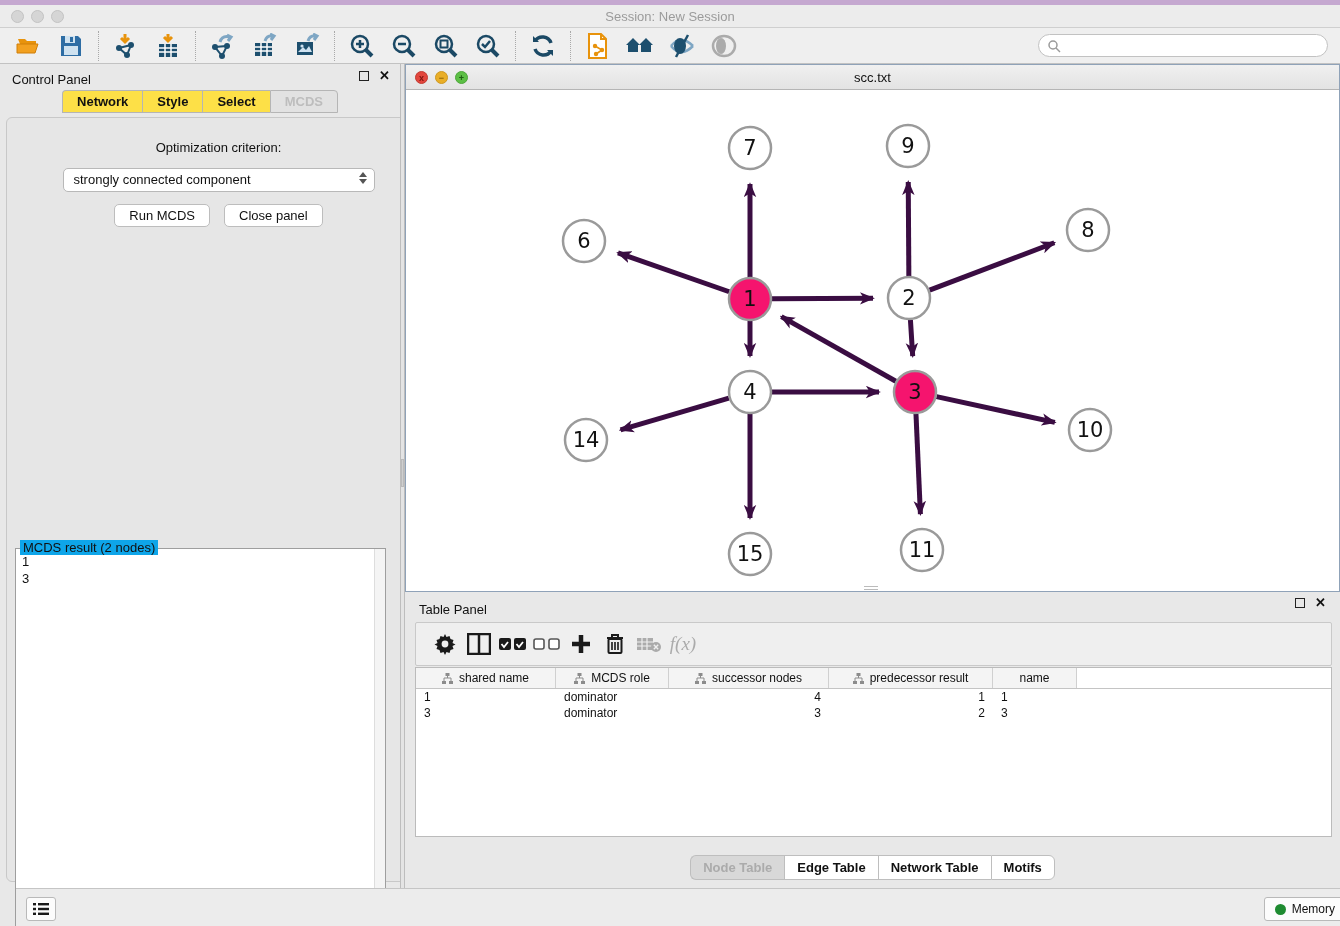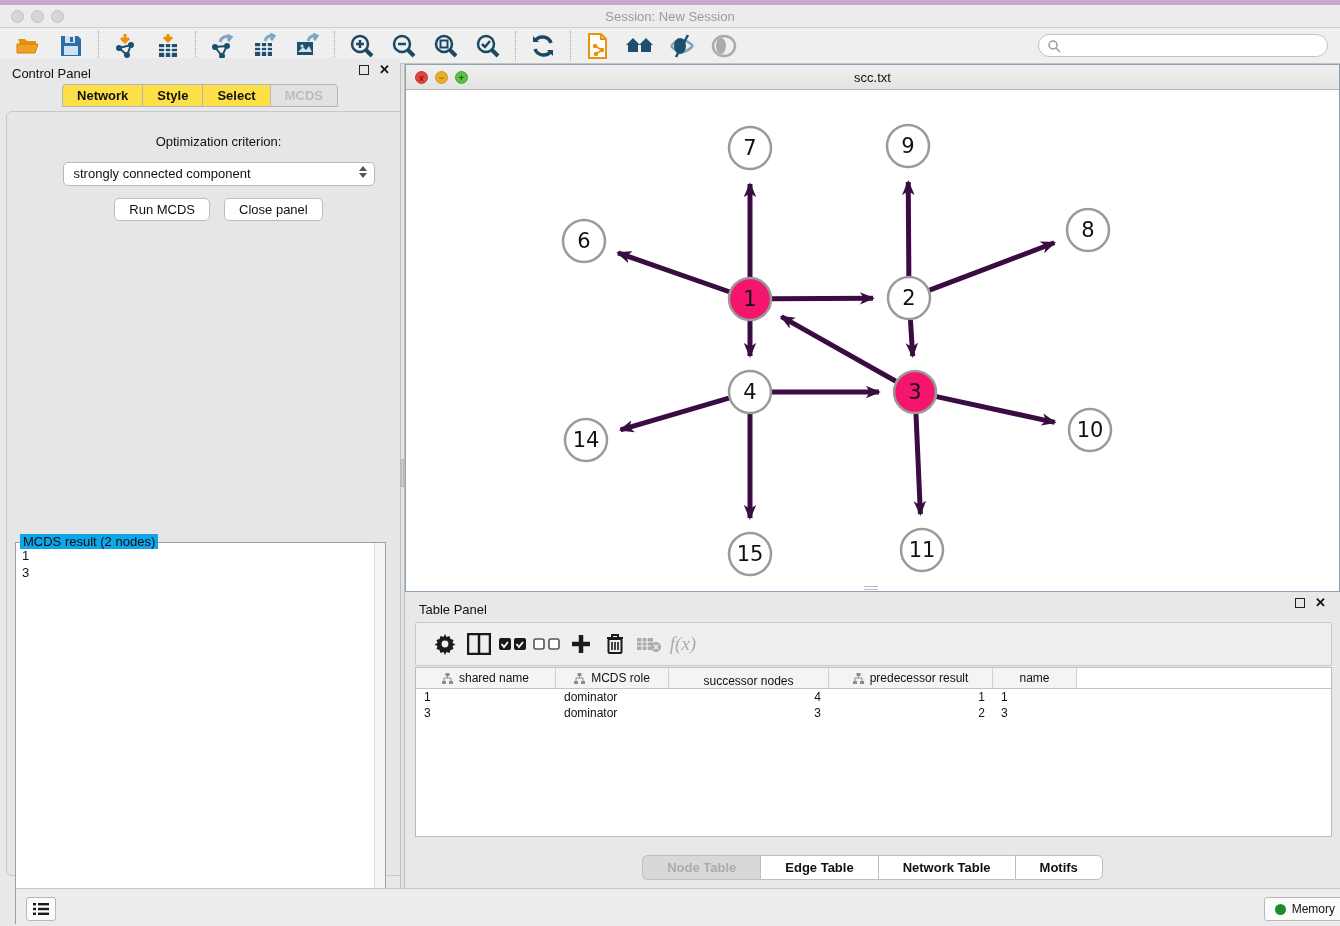--- a/index.html
+++ b/index.html
@@ -13,21 +13,21 @@
   .titlebar .t1{left:11px} .titlebar .t2{left:31px} .titlebar .t3{left:51px}
   .title-text { position:absolute; width:100%; top:4px; text-align:center; font-size:13px; color:#9B9B9B; }
 
   .toolbar { position:absolute; left:0; top:28px; width:100%; height:36px; background:#EFEFEF; border-bottom:1px solid #C2C2C2; display:flex; align-items:center; padding-left:8px; }
   .tb-icon { width:30px; height:28px; display:flex; align-items:center; justify-content:center; margin:0 6px; }
   .tb-sep { width:1px; height:30px; border-left:1px dotted #A9A9A9; margin:0 6px; }
   .search-wrap { position:absolute; right:12px; top:6px; width:290px; height:23px; background:#fff; border:1px solid #C2C2C2; border-radius:12px; display:flex; align-items:center; padding-left:8px; }
   .search-wrap input { border:none; outline:none; font-size:12px; width:250px; background:transparent; }
 
   
-  .control-panel { position:absolute; left:0; top:58px; width:400px; height:824px; background:#E8E8E8; }
+  .control-panel { position:absolute; left:0; top:64px; width:400px; height:824px; background:#E8E8E8; }
   .panel-header { position:absolute; left:12px; top:8px; font-size:13px; color:#111; }
   .panel-icons { position:absolute; right:10px; top:7px; display:flex; gap:10px; align-items:center; }
   .float-icon { width:10px; height:10px; border:1.5px solid #222; background:transparent; }
   .close-icon { font-size:13px; font-weight:bold; color:#111; line-height:10px; }
   .cp-tabs { position:absolute; left:0; top:26px; width:100%; display:flex; justify-content:center; }
   .cp-tab { font-size:13px; font-weight:bold; padding:3px 14px; background:#fde047; border:1px solid #B5B5B5; border-right:none; color:#111; }
   .cp-tab:first-child { border-radius:4px 0 0 0; }
   .cp-tab:last-child { border-right:1px solid #B5B5B5; border-radius:0 4px 0 0; }
   .cp-tab.selected { background:#E2E2E2; color:#BDBDBD; }
   .cp-body { position:absolute; left:6px; top:53px; width:425px; height:765px; background:#E6E6E6; border:1px solid #C8C8C8; border-radius:6px; }
@@ -64,21 +64,21 @@
   .tp-icon { width:34px; height:30px; display:flex; align-items:center; justify-content:center; }
   .fx { font-family:"Liberation Serif", serif; font-style:italic; font-size:19px; color:#ABABAB; }
   .tp-table { position:absolute; left:10px; top:75px; width:917px; height:170px; background:#fff; border:1px solid #BBB; overflow:hidden; }
   .tp-header { display:flex; height:21px; background:#F4F4F4; border-bottom:1px solid #C4C4C4; }
   .tp-th { display:flex; align-items:center; justify-content:center; gap:6px; font-size:12px; color:#111; border-right:1px solid #D0D0D0; background:#F4F4F4; }
   .tp-header .pad { flex:1; background:#fff; }
   .tp-row { display:flex; height:16px; font-size:12px; color:#111; }
   .tp-td { padding:1px 8px 0 8px; overflow:hidden; white-space:nowrap; }
   .ta-r { text-align:right; } .ta-l { text-align:left; }
   .tp-tabs { position:absolute; left:0; bottom:8px; width:100%; display:flex; justify-content:center; }
-  .tp-tab { font-size:13px; font-weight:bold; padding:4px 24px; background:#fff; border:1px solid #BEBEBE; border-right:none; color:#111; }
+  .tp-tab { font-size:13px; font-weight:bold; padding:4px 12px; background:#fff; border:1px solid #BEBEBE; border-right:none; color:#111; }
   .tp-tab:first-child { border-radius:6px 0 0 6px; }
   .tp-tab:last-child { border-right:1px solid #BEBEBE; border-radius:0 6px 6px 0; }
   .tp-tab.selected { background:#D8D8D8; color:#ABABAB; }
 
   
   .statusbar { position:absolute; left:16px; top:888px; width:100%; height:38px; background:#ECECEC; border-top:1px solid #C5C5C5; }
   .list-btn { position:absolute; left:10px; top:8px; width:30px; height:24px; background:#FCFCFC; border:1px solid #B9B9B9; border-radius:3px; display:flex; align-items:center; justify-content:center; }
   .memory-btn { position:absolute; right:10px; top:8px; height:24px; background:#FCFCFC; border:1px solid #B9B9B9; border-radius:3px; display:flex; align-items:center; gap:6px; padding:0 10px; font-size:12px; color:#111; }
   .mem-dot { width:11px; height:11px; border-radius:50%; background:#1E8B31; }
 </style>
@@ -398,21 +398,21 @@
           </div>
           <div class="tp-th" style="width: 113px;">
             <svg width="11" height="11" viewBox="0 0 11 11">
               <rect x="3.5" y="0" width="4" height="3" fill="#8C8C8C"></rect>
               <path d="M5.5 3 v2 M2 8 v-3 h7 v3" stroke="#8C8C8C" fill="none"></path>
               <rect x="0" y="8" width="4" height="3" fill="#8C8C8C"></rect>
               <rect x="7" y="8" width="4" height="3" fill="#8C8C8C"></rect>
             </svg>
             <span>MCDS role</span>
           </div>
-          <div class="tp-th" style="width: 160px; flex-direction: column;">
+          <div class="tp-th" style="width: 160px;">
             <svg width="11" height="11" viewBox="0 0 11 11">
               <rect x="3.5" y="0" width="4" height="3" fill="#8C8C8C"></rect>
               <path d="M5.5 3 v2 M2 8 v-3 h7 v3" stroke="#8C8C8C" fill="none"></path>
               <rect x="0" y="8" width="4" height="3" fill="#8C8C8C"></rect>
               <rect x="7" y="8" width="4" height="3" fill="#8C8C8C"></rect>
             </svg>
             <span>successor nodes</span>
           </div>
           <div class="tp-th" style="width: 164px;">
             <svg width="11" height="11" viewBox="0 0 11 11">

